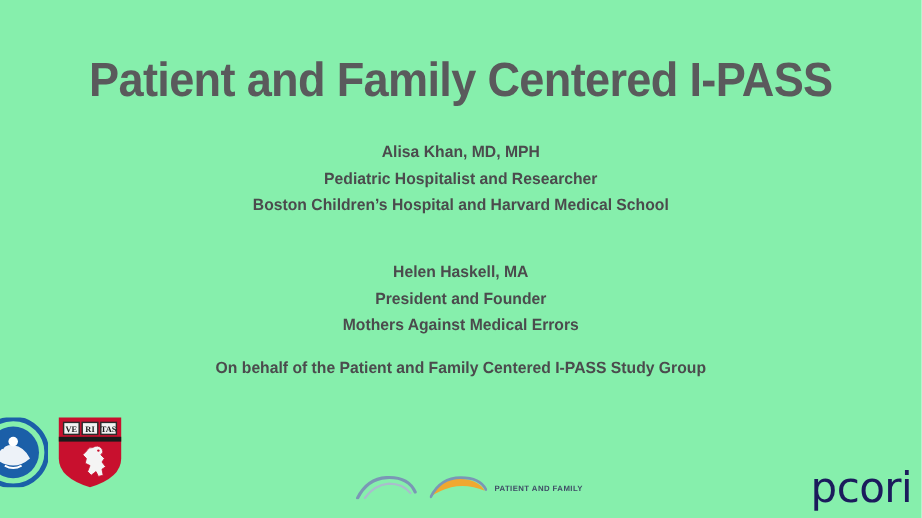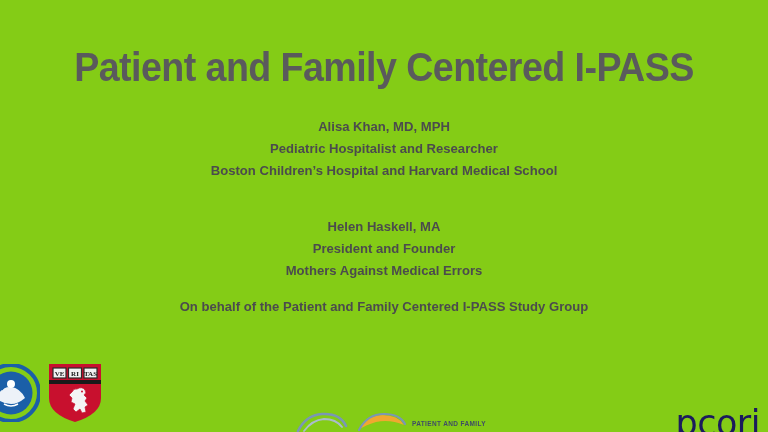--- a/index.html
+++ b/index.html
@@ -11,21 +11,21 @@
     height: 432px;
     background: #ffffff;
     font-family: "Liberation Sans", sans-serif;
     overflow: hidden;
     position: relative;
   }
 
   .slide {
     position: absolute;
     inset: 0;
-    background: #84cc16;
+    background: #86efac;
     text-decoration: underline;
   }
 
   
   .title {
     position: absolute;
     top: 46px;
     left: 0;
     width: 768px;
     text-align: center;
@@ -58,21 +58,21 @@
 
   .byline-line {
     display: block;
     white-space: nowrap;
   }
 
   
   .logo-strip {
     position: absolute;
     left: 0;
-    bottom: 0;
+    bottom: 16px;
     width: 768px;
     height: 76px;
   }
 
   
   .seal-blue {
     position: absolute;
     left: -18px;
     top: 8px;
     width: 58px;

